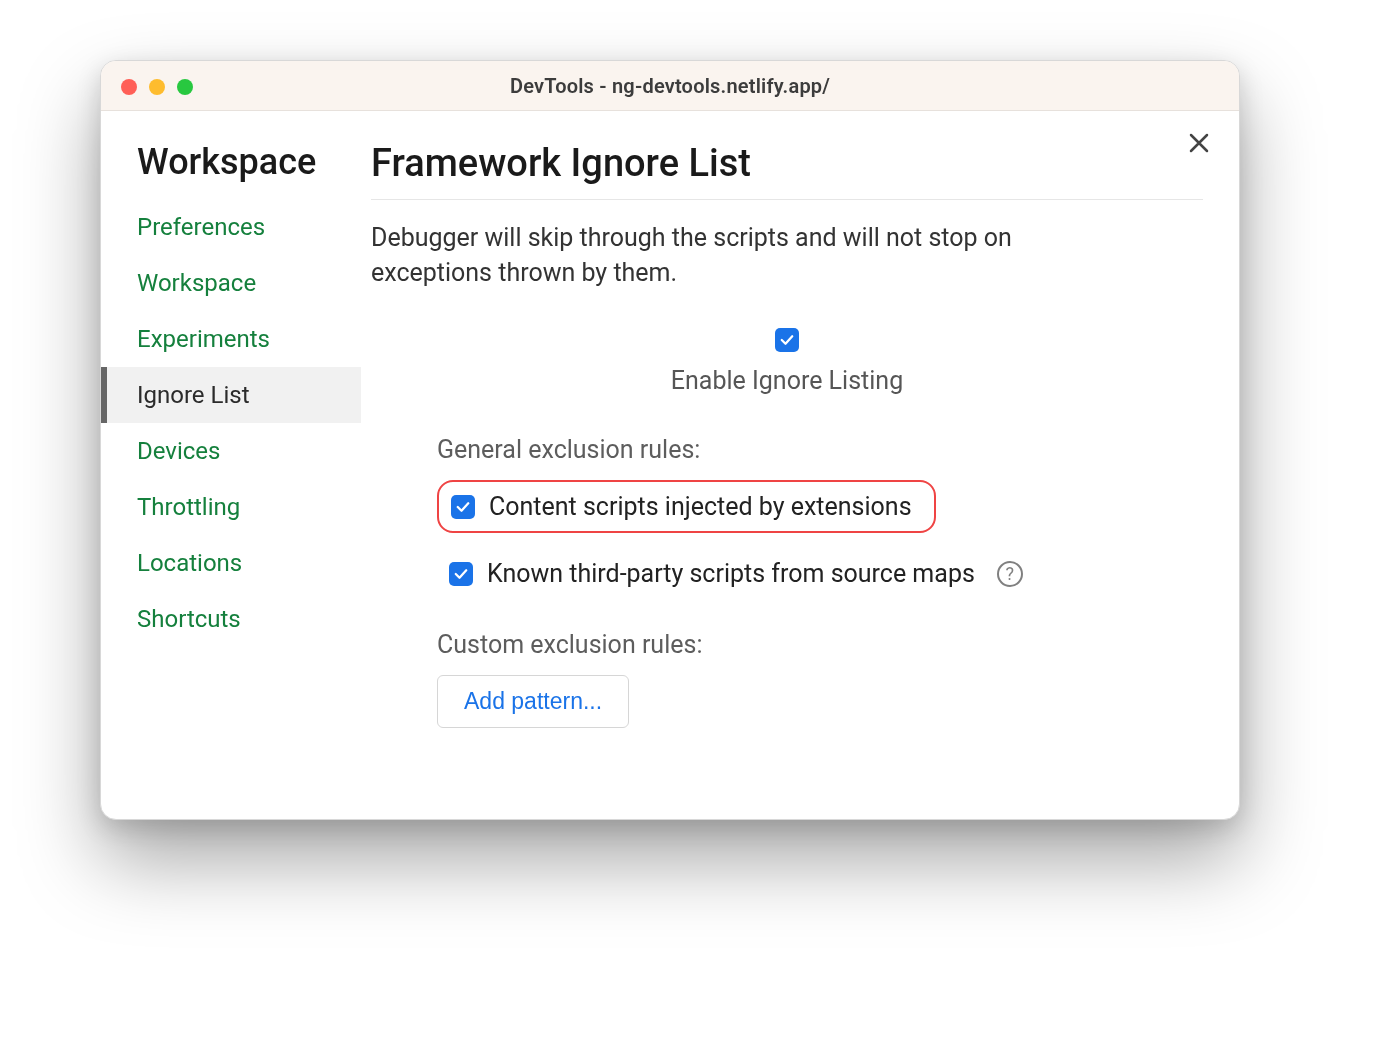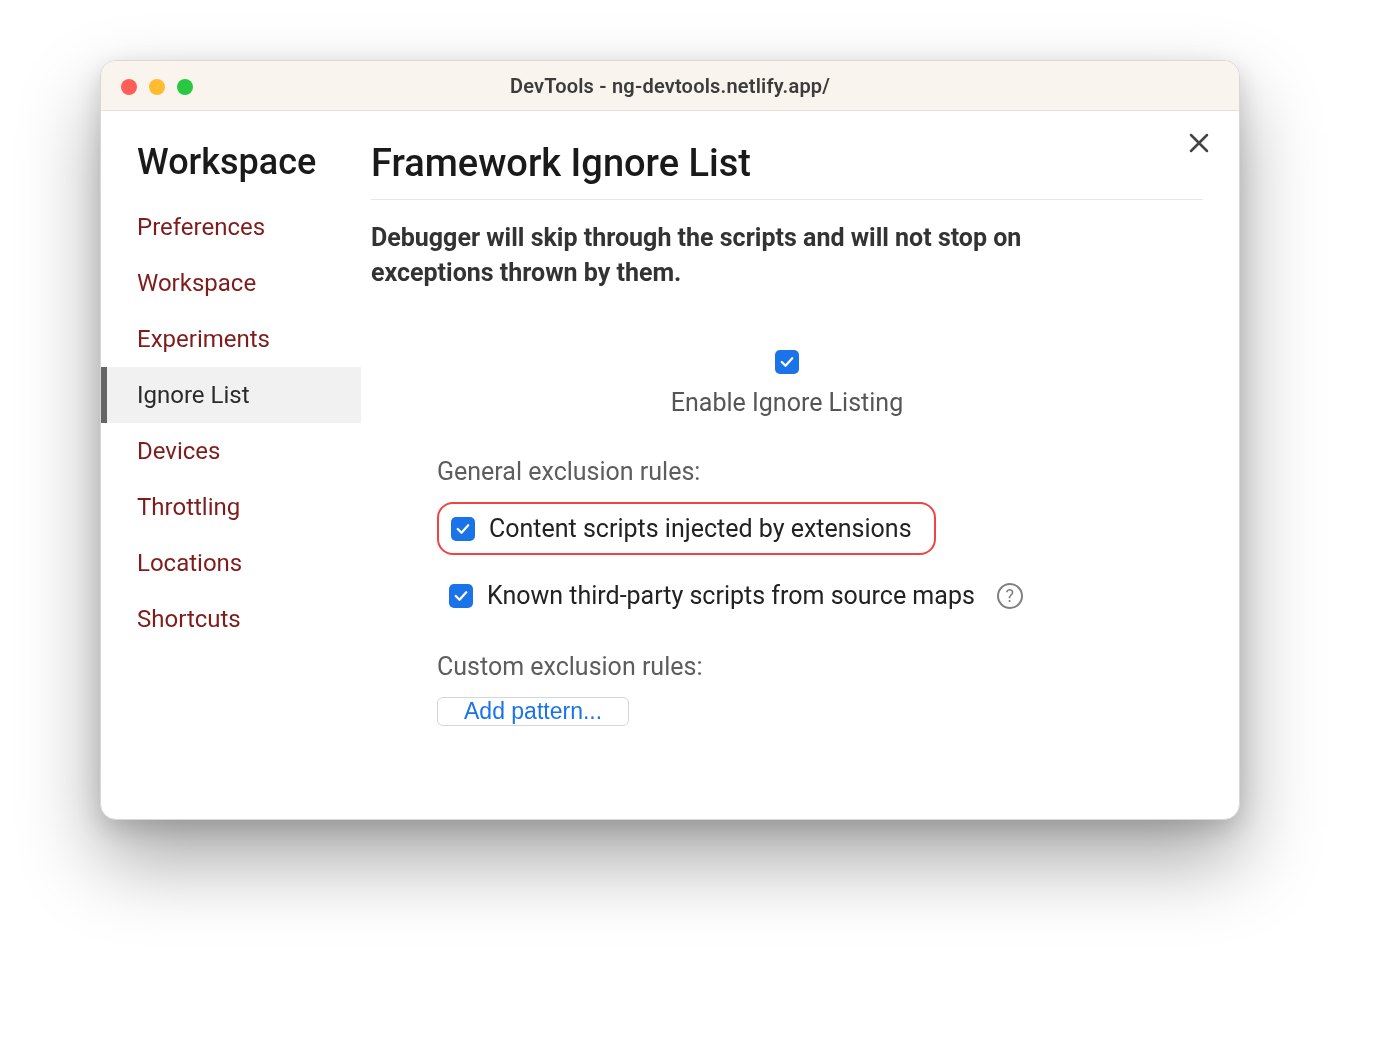--- a/index.html
+++ b/index.html
@@ -37,21 +37,21 @@
   .sidebar {
     width: 260px;
     padding: 30px 0 0 0;
     flex-shrink: 0;
   }
   .sidebar-title {
     font-size: 36px; font-weight: 500; color: #1a1a1a;
     padding: 0 0 16px 36px;
   }
   .nav-item {
-    font-size: 24px; color: #7f1d1d;
+    font-size: 24px; color: #15803d;
     padding: 14px 0 14px 36px;
     cursor: pointer;
   }
   .nav-item.active {
     background: #f1f1f1;
     color: #2b2b2b;
     border-left: 6px solid #666;
     padding-left: 30px;
   }
   .main {
@@ -59,23 +59,22 @@
     padding: 30px 36px 30px 10px;
   }
   .page-title {
     font-size: 38px; font-weight: 500; color: #1a1a1a;
     padding-bottom: 14px;
     border-bottom: 1px solid #e6e6e6;
     margin-bottom: 20px;
   }
   .page-desc {
     font-size: 25px; color: #333; line-height: 1.4;
-    margin-bottom: 60px;
+    margin-bottom: 38px;
     max-width: 760px;
-    font-weight: bold;
   }
   .check-row {
     display: flex; align-items: center; gap: 14px;
     margin-bottom: 10px;
   }
   .check-row.top { margin-bottom: 40px; flex-direction: column; }
   .cbx {
     width: 24px; height: 24px; border-radius: 5px;
     background: #1a73e8;
     flex-shrink: 0;
@@ -106,21 +105,21 @@
     width: 26px; height: 26px; border: 2px solid #808080; border-radius: 50%;
     display: inline-flex; align-items: center; justify-content: center;
     font-size: 18px; color: #808080; margin-left: 8px;
     flex-shrink: 0;
   }
   .add-btn {
     display: inline-block;
     margin-left: 66px;
     border: 1px solid #d6d6d6;
     border-radius: 6px;
-    padding: 0 26px;
+    padding: 12px 26px;
     font-size: 23px;
     color: #1a73e8;
     background: #fff;
     cursor: pointer;
   }
 </style>
 </head>
 <body>
 
 <div class="outer">

